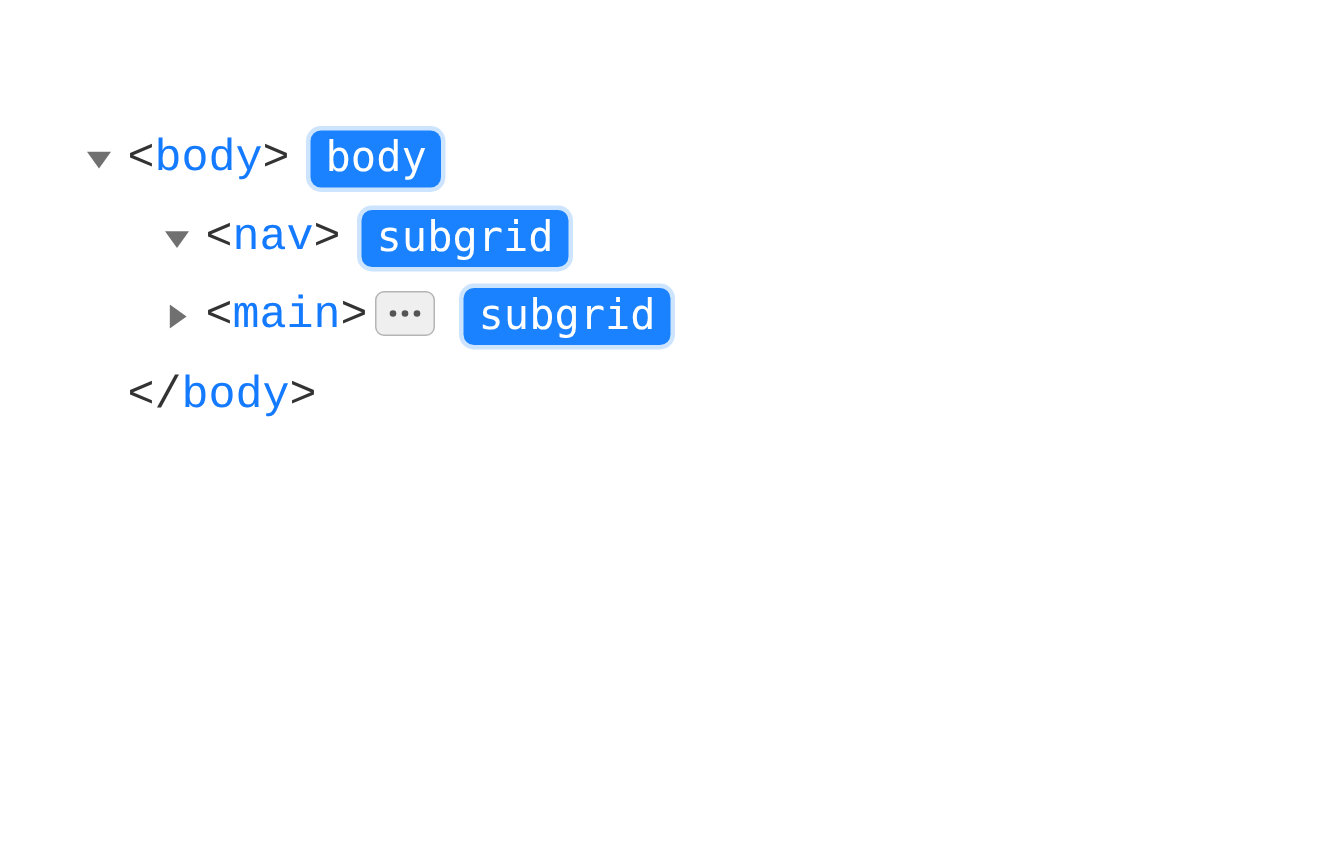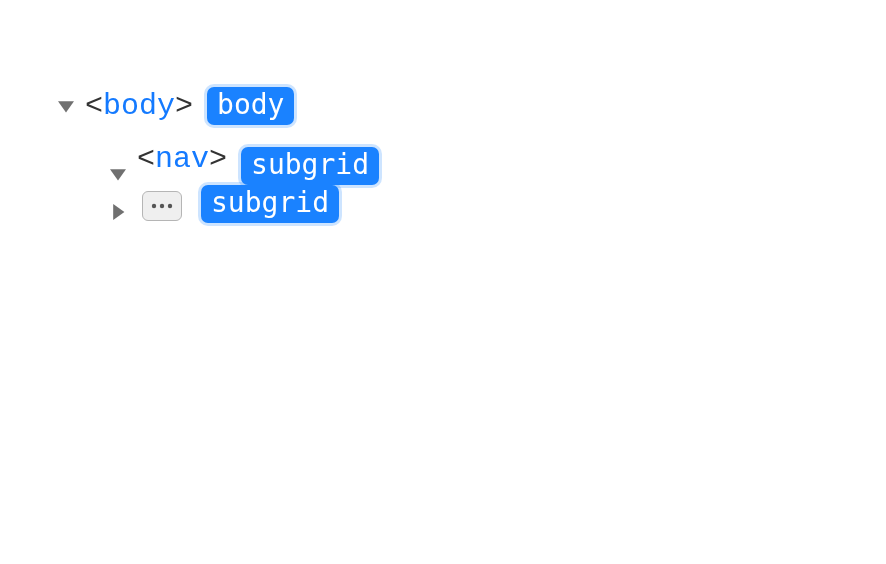--- a/index.html
+++ b/index.html
@@ -14,21 +14,21 @@
       padding: 80px 40px 40px 55px;
       color: #333;
       line-height: 1.75;
     }
     .tree-row {
       display: flex;
       align-items: center;
       white-space: nowrap;
     }
     .indent-0 { padding-left: 0; align-items: center; }
-    .indent-1 { padding-left: 52px; align-items: flex-end; }
+    .indent-1 { padding-left: 52px; }
     .indent-2 { padding-left: 104px; }
     .disclosure {
       display: inline-flex;
       width: 22px;
       height: 22px;
       align-items: center;
       justify-content: center;
       margin-right: 8px;
       flex-shrink: 0;
     }
@@ -113,26 +113,31 @@
   </div>
 
 
 
   <div class="tree-row indent-1">
     <span class="disclosure">
       <svg viewBox="0 0 10 10">
           <polygon points="2,0 9,5 2,10"></polygon>
         </svg>
     </span>
+    <span><span class="angle">&lt;</span><span class="tag-name">main</span><span class="angle">&gt;</span></span>
       <span class="gap"></span>
       <span class="ellipsis-badge">
         <svg viewBox="0 0 22 6">
           <circle cx="3" cy="3" r="2.2" fill="#555"></circle>
           <circle cx="11" cy="3" r="2.2" fill="#555"></circle>
           <circle cx="19" cy="3" r="2.2" fill="#555"></circle>
         </svg>
       </span>
       <span class="gap"></span>
     <span class="badge">subgrid</span>
   </div>
 
+  <div class="tree-row indent-0">
+    <span class="disclosure-spacer"></span>
+    <span><span class="angle">&lt;/</span><span class="tag-name">body</span><span class="angle">&gt;</span></span>
+  </div>
 
 </div>
 
 </body></html>

